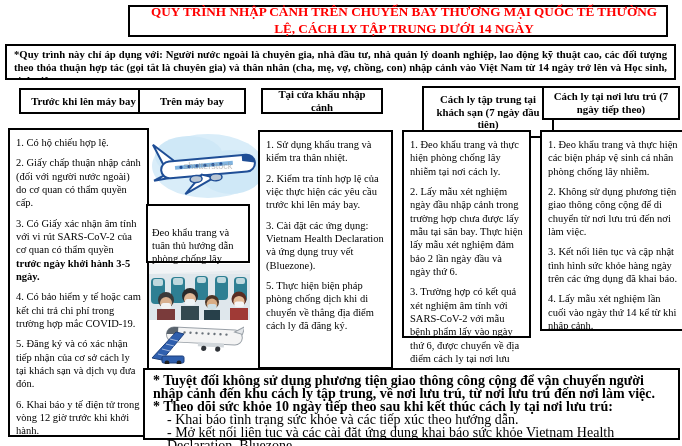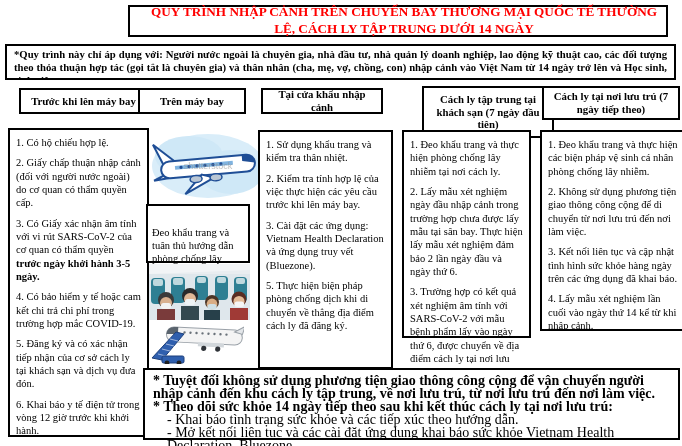--- a/index.html
+++ b/index.html
@@ -186,16 +186,16 @@
 
 <div class="abs frame cbox" id="col-4">
   <p><span>1. Đeo khẩu trang và thực hiện các biện pháp vệ sinh cá nhân phòng chống lây nhiễm.</span></p>
   <p><span>2. Không sử dụng phương tiện giao thông công cộng để di chuyển từ nơi lưu trú đến nơi làm việc.</span></p>
   <p><span>3. Kết nối liên tục và cập nhật tình hình sức khỏe hàng ngày trên các ứng dụng đã khai báo.</span></p>
   <p><span>4. Lấy mẫu xét nghiệm lần cuối vào ngày thứ 14 kể từ khi nhập cảnh.</span></p>
 </div>
 
 <div class="abs frame" id="footer-box">
   <div class="b">* Tuyệt đối không sử dụng phương tiện giao thông công cộng để vận chuyển người nhập cảnh đến khu cách ly tập trung, về nơi lưu trú, từ nơi lưu trú đến nơi làm việc.</div>
-  <div class="b">* Theo dõi sức khỏe 14 ngày tiếp theo sau khi kết thúc cách ly tại nơi lưu trú:</div>
+  <div class="b">* Theo dõi sức khỏe 10 ngày tiếp theo sau khi kết thúc cách ly tại nơi lưu trú:</div>
   <div class="i">- Khai báo tình trạng sức khỏe và các tiếp xúc theo hướng dẫn.</div>
   <div class="i">- Mở kết nối liên tục và các cài đặt ứng dụng khai báo sức khỏe Vietnam Health Declaration, Bluezone</div>
 </div>
 
 </body></html>

